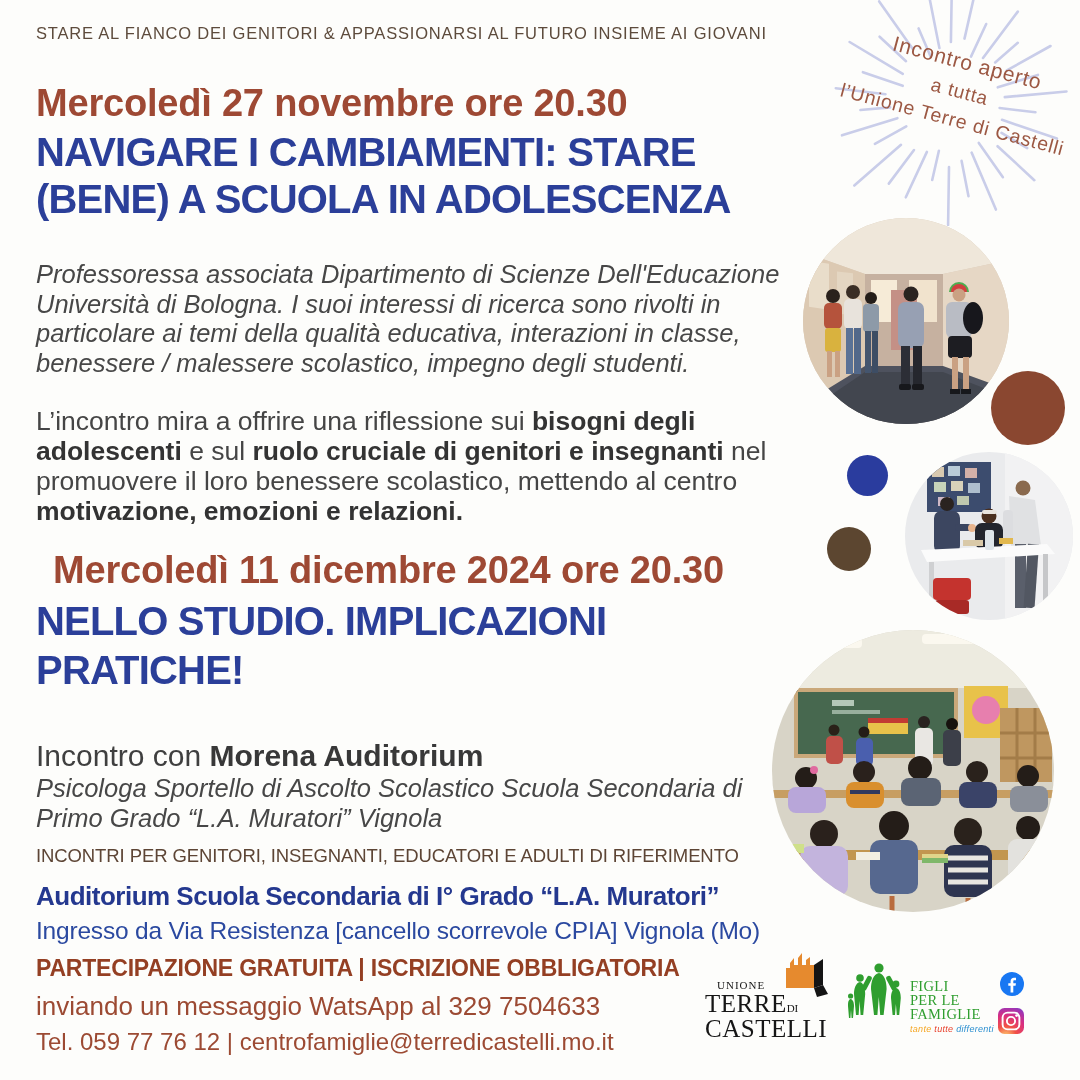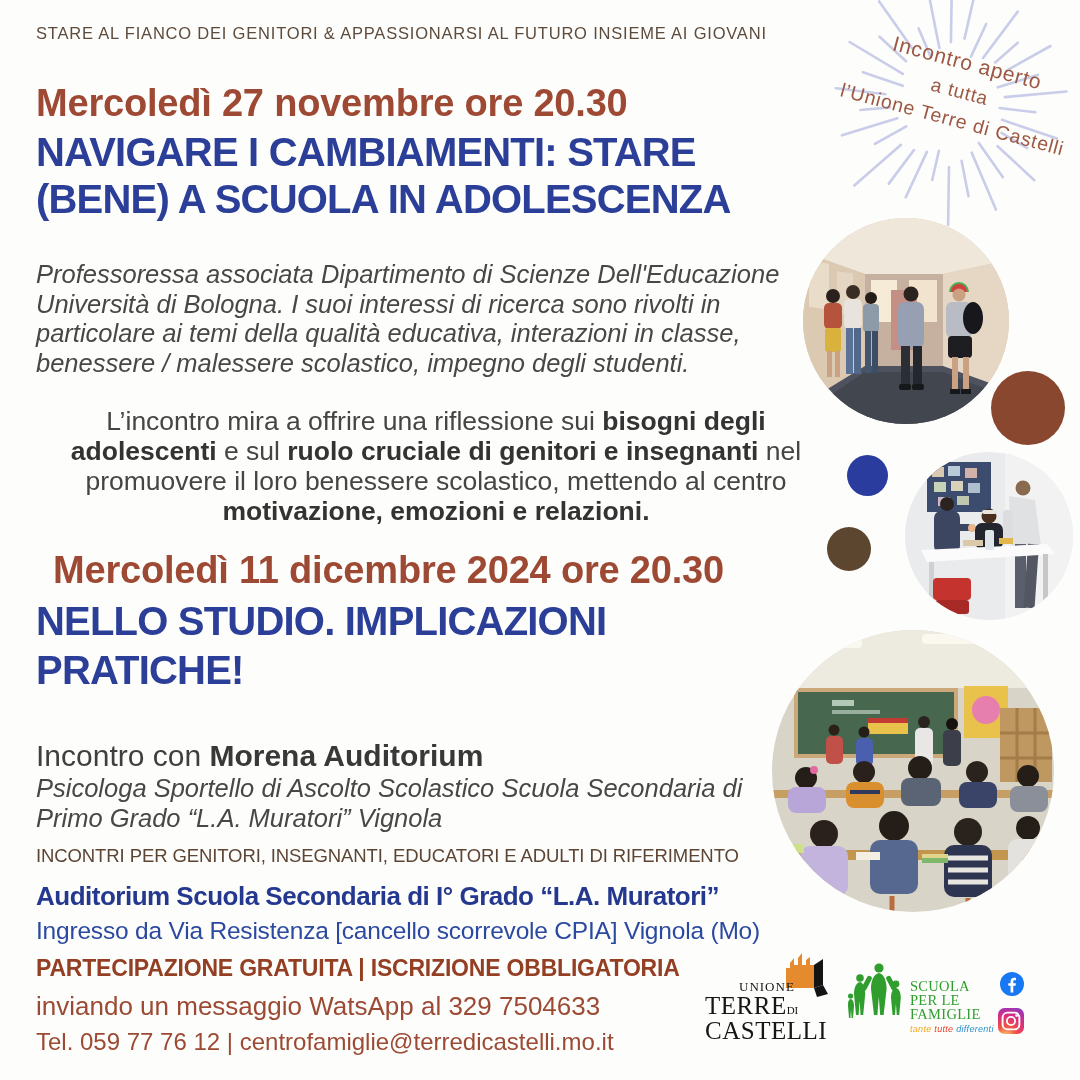--- a/index.html
+++ b/index.html
@@ -30,21 +30,21 @@
   .speaker{left:36px;font-size:30px;color:#3f3f3f;}
   .speaker b{color:#383838;}
   .bio{left:36px;width:780px;font-size:25.5px;line-height:29.5px;font-style:italic;color:#474747;}
   .desc{left:36px;width:800px;font-size:26.5px;line-height:30px;color:#454545;}
   .desc b{color:#333;}
 
   .date1{top:82px;}
   .title1{top:129px;}
   .speaker1{top:225px;}
   .bio1{top:260px;}
-  .desc1{top:406px;text-align:center;}
+  .desc1{top:406px;}
 
   .date2{top:549px;margin-left:17px;}
   .title2{top:597px;line-height:49px;}
   .speaker2{top:739px;}
   .bio2{top:774px;width:720px;}
 
   
   .audience{left:36px;top:845px;font-size:18.5px;letter-spacing:-.1px;color:#5d4535;}
   .venue{left:36px;top:881px;font-size:26px;font-weight:700;color:#24388f;letter-spacing:-.5px;}
   .address{left:36px;top:917px;font-size:24.5px;color:#2b49a0;letter-spacing:-.2px;}
@@ -62,21 +62,21 @@
   
   .dot{border-radius:50%;}
   .dot-brown{left:991px;top:371px;width:74px;height:74px;background:#8a4730;}
   .dot-blue{left:847px;top:455px;width:41px;height:41px;background:#2a3c9e;}
   .dot-darkbrown{left:827px;top:527px;width:44px;height:44px;background:#5c4630;}
 
   
   .unione-logo{left:705px;top:958px;width:135px;height:95px;}
   .unione-castle{position:absolute;left:78px;top:-6px;}
   .unione-text{position:absolute;left:0;top:22px;color:#161616;font-family:"Liberation Serif",serif;line-height:1;}
-  .u-top{font-size:13px;letter-spacing:1px;margin-left:34px;}
+  .u-top{font-size:11px;letter-spacing:1px;margin-left:12px;}
   .u-big{font-size:25px;letter-spacing:.5px;}
   .u-small{font-size:11px;}
   .centro-logo{left:848px;top:962px;width:142px;height:78px;}
   .centro-figures{position:absolute;left:0;top:0;}
   .centro-text{position:absolute;left:62px;top:17px;color:#2f9e2f;font-family:"Liberation Serif",serif;font-size:14.5px;line-height:14px;letter-spacing:.3px;}
   .centro-tag{position:absolute;left:62px;top:62px;font-size:9px;font-style:italic;letter-spacing:.3px;white-space:nowrap;}
   .tag-w1{color:#f5a623;} .tag-w2{color:#e8432f;} .tag-w3{color:#2b8fd0;}
   .fb-icon{left:1000px;top:972px;width:24px;height:24px;cursor:pointer;}
   .ig-icon{left:998px;top:1008px;width:26px;height:26px;cursor:pointer;}
 </style>
@@ -333,21 +333,21 @@
         <rect x="37" y="14" width="5" height="16" rx="2.4" transform="rotate(-28 40 14)"></rect>
         <circle cx="12" cy="16" r="3.8"></circle>
         <path d="M12,20 c-4.5,1 -6,7 -6,12 l2,21 h2.6 l1,-14 1,14 h2.6 l2,-21 c0,-5 -1.5,-11 -5.2,-12 z"></path>
         <circle cx="48" cy="22" r="3.4"></circle>
         <path d="M48,26 c-4,0.8 -5,6 -5,10 l1.6,17 h2.4 l0.9,-11 0.9,11 h2.4 l1.6,-17 c0,-4 -1,-9.2 -4.8,-10 z"></path>
         <circle cx="2.6" cy="34" r="2.6"></circle>
         <path d="M2.6,37 c-2.4,0.6 -2.6,4 -2.6,7 l1,12 h1.4 l0.6,-8 0.6,8 h1.4 l1,-12 c0,-3 -0.8,-6.4 -3.4,-7 z"></path>
       </g>
     </svg>
     <div class="centro-text">
-      <div>SCUOLA</div>
+      <div>FIGLI</div>
       <div>PER LE</div>
       <div>FAMIGLIE</div>
     </div>
     <div class="centro-tag">
       <span class="tag-w1">tante</span>
       <span class="tag-w2">tutte</span>
       <span class="tag-w3">differenti</span>
     </div>
   </div>
 

